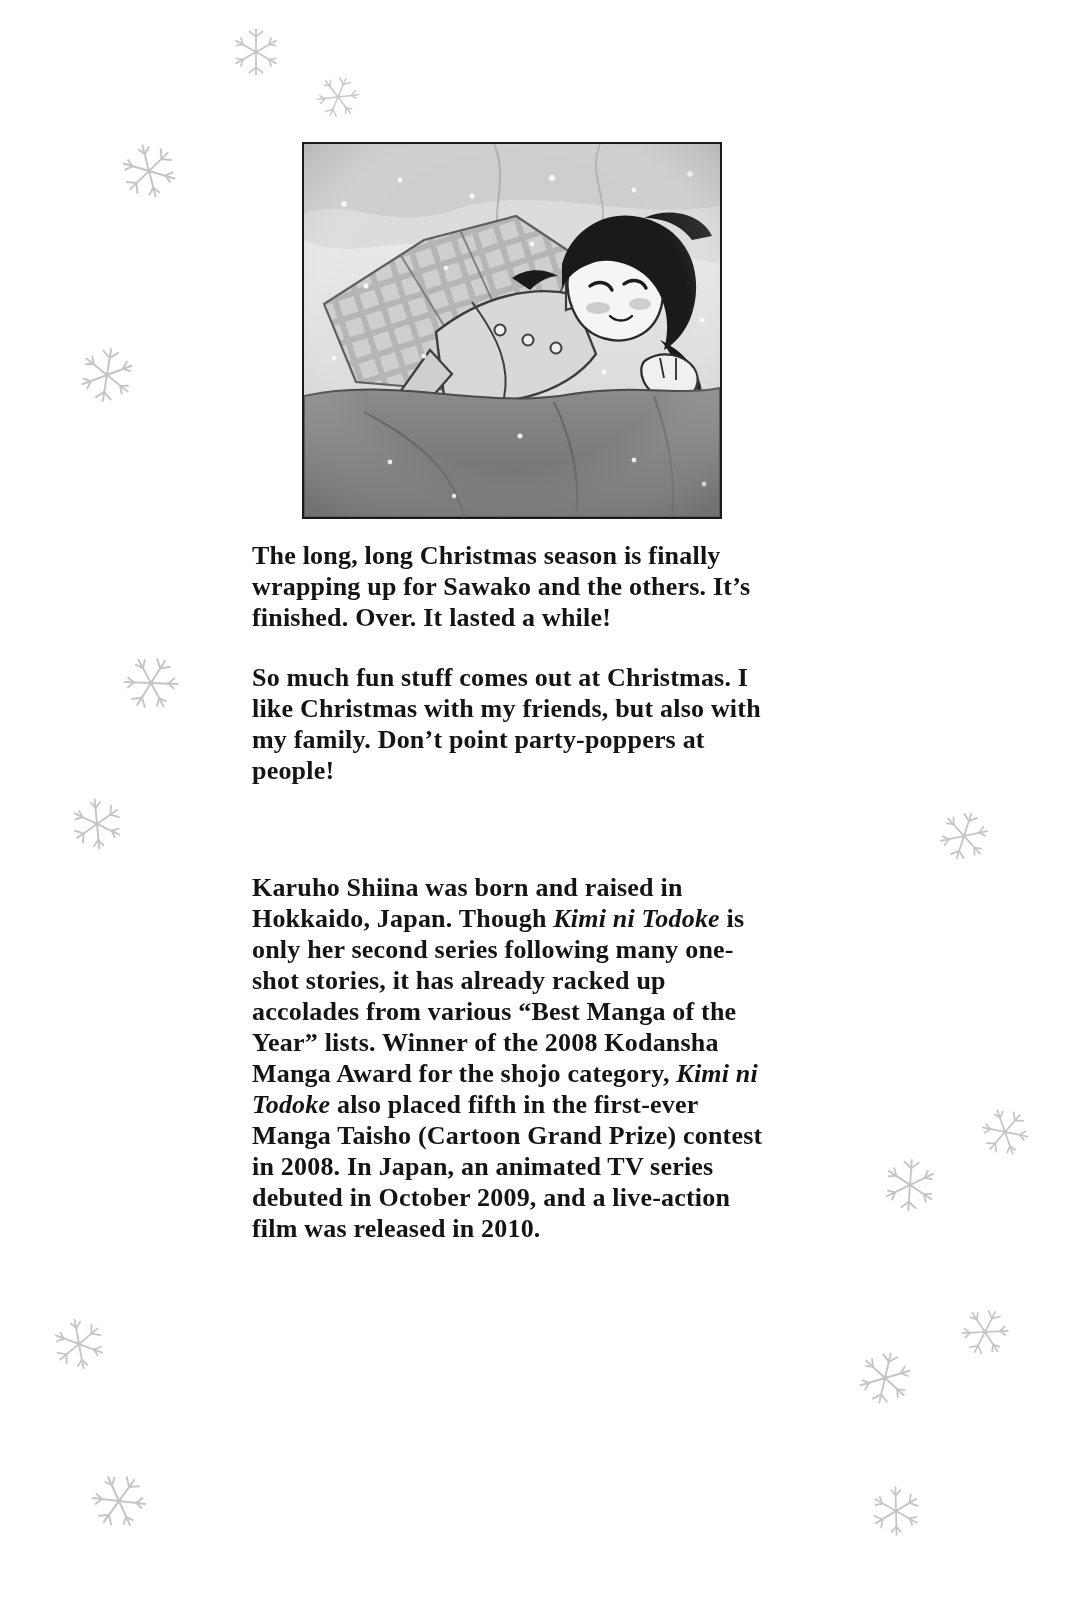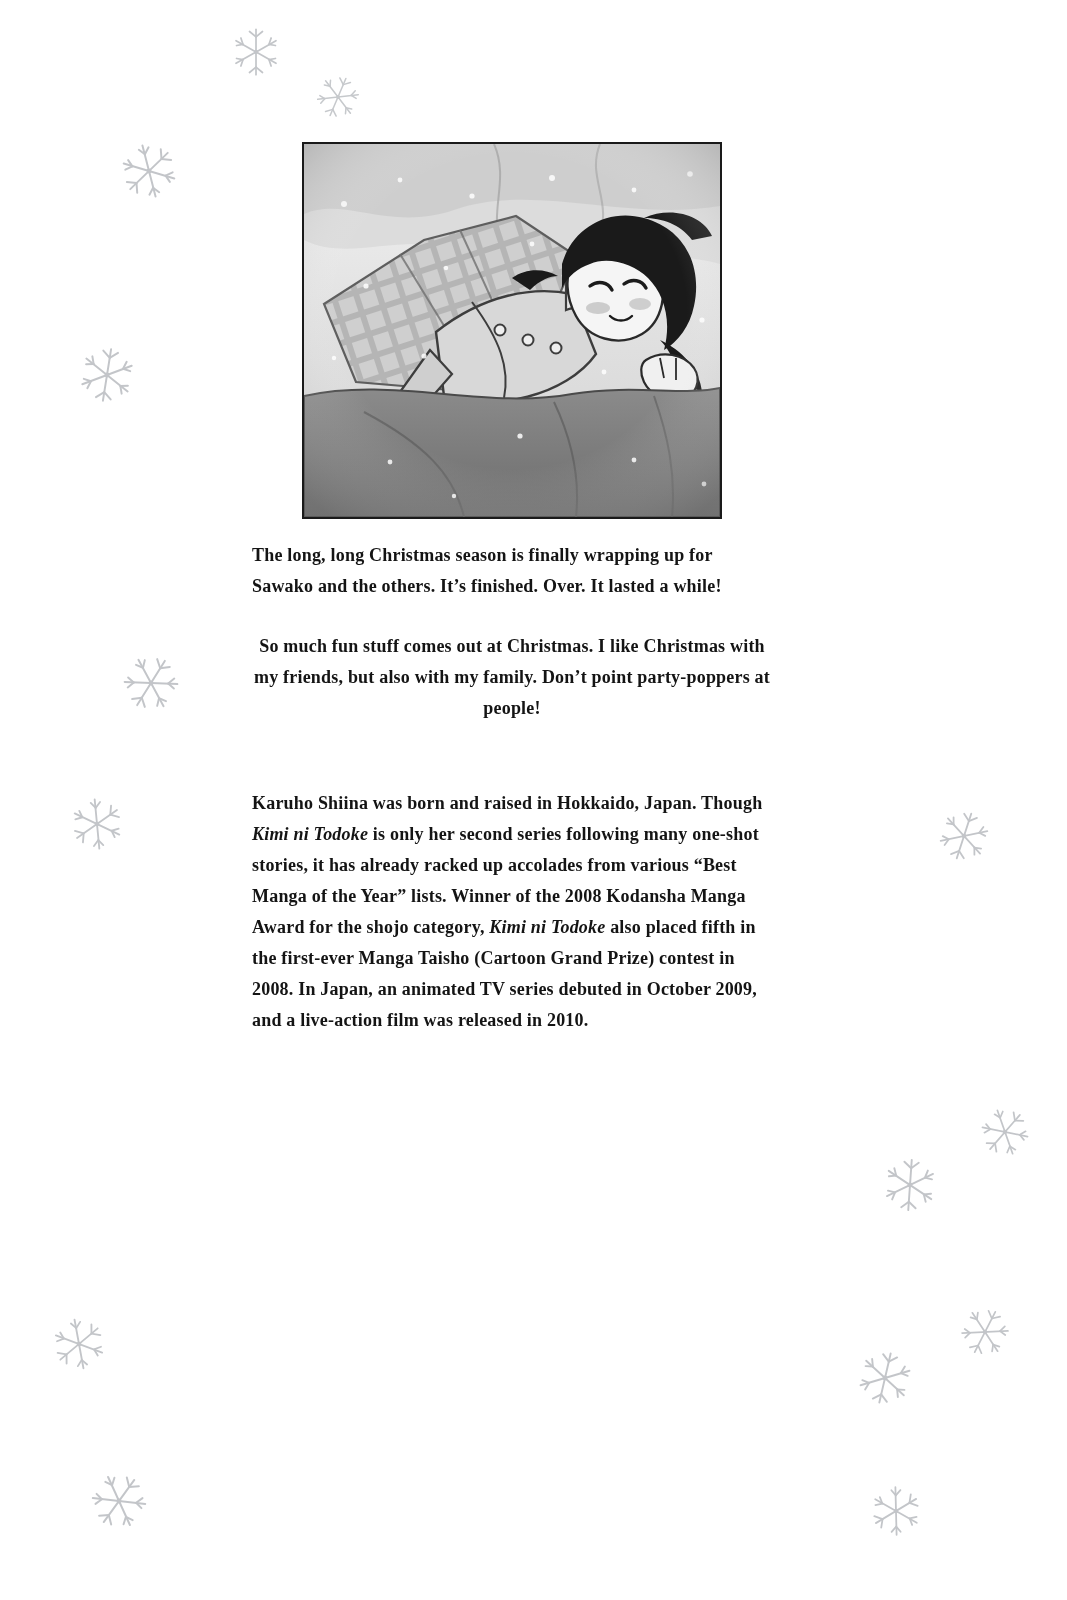--- a/index.html
+++ b/index.html
@@ -41,31 +41,31 @@
   
   #text-column {
     position: absolute;
     left: 252px;
     top: 540px;
     width: 520px;
   }
   .para {
     font-family: "Liberation Serif", "DejaVu Serif", serif;
     font-weight: bold;
-    font-size: 18px;
+    font-size: 26px;
     line-height: 31px;
     color: #141414;
     letter-spacing: 0.2px;
     margin: 0;
   }
   #message-paragraph-1 { margin-bottom: 29px; }
-  #message-paragraph-2 { margin-bottom: 29px; text-align: center; }
+  #message-paragraph-2 { margin-bottom: 29px; }
   #author-signature { margin-bottom: 0; }
   #author-bio {
-    margin-top: 64px;
+    margin-top: 86px;
   }
   .ital { font-style: italic; }
 </style>
 </head>
 <body>
 
 <div id="snowflake-layer">
     <div class="snowflake" style="left: 229px; top: 25px; width: 54px; height: 54px; opacity: 0.85;">
       <svg viewBox="0 0 100 100" width="54" height="54">
         <g transform="rotate(0 50 50)" stroke="#b9bcc0" stroke-width="3.2" stroke-linecap="round" fill="none">

